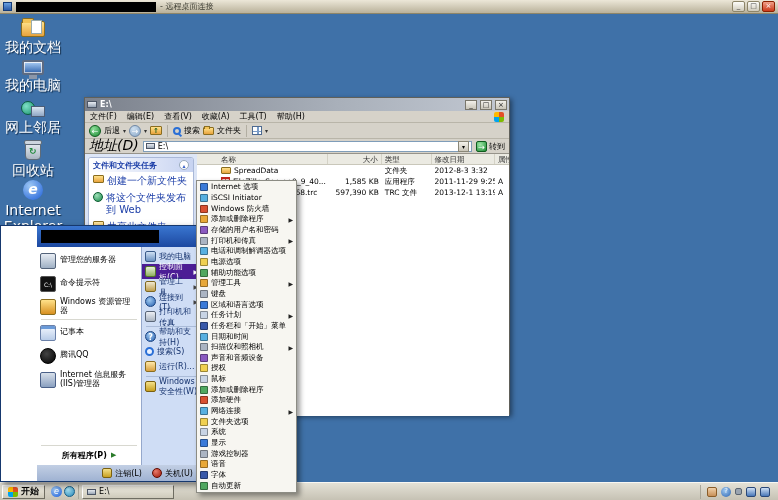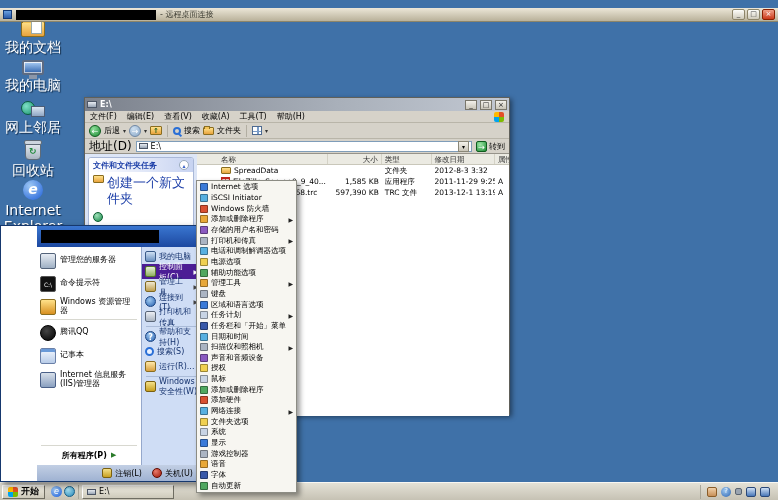--- a/index.html
+++ b/index.html
@@ -1,21 +1,21 @@
 <!DOCTYPE html>
 <html><head>
 <meta charset="utf-8">
 <style>
   * { margin:0; padding:0; box-sizing:border-box; }
   html,body { width:778px; height:500px; overflow:hidden; }
   body { font-family:"DejaVu Sans", sans-serif; font-size:8px; color:#000; }
   #screen { position:relative; width:778px; height:500px; background:#3f71a8; overflow:hidden; }
 
   
-  .rdp-bar { position:absolute; top:8px; left:0; width:778px; height:14px;
+  .rdp-bar { position:absolute; top:0; left:0; width:778px; height:14px;
     background:linear-gradient(#ece7d8,#b9b19a); border-bottom:1px solid #8d8569;
     display:flex; align-items:center; gap:4px; padding:0 3px; z-index:100; }
   .rdp-icon { width:9px; height:9px; background:linear-gradient(#6aa0e0,#2a5aa8); border:1px solid #123a78; }
   .redact-host { width:140px; height:10px; background:#000; }
   .rdp-title { font-size:8px; color:#3a3a30; }
   .rdp-btns { margin-left:auto; display:flex; gap:2px; }
   .rdp-btn { width:13px; height:11px; background:linear-gradient(#fdfdfa,#cfcaba); border:1px solid #8d8569;
     font-size:7px; line-height:9px; text-align:center; color:#444; border-radius:2px; }
   .rdp-btn.close { background:linear-gradient(#f0a088,#cc3a1a); color:#fff; border-color:#8a2000; }
 
@@ -74,39 +74,39 @@
     background:#2a6fd6; transform:rotate(45deg); }
   .ic-folder-sm { width:11px; height:8px; background:linear-gradient(#ffe28a,#e8a33d); border:1px solid #8a6d1f;
     border-radius:1px; position:relative; }
   .ic-folder-sm::before { content:""; position:absolute; top:-2px; left:0; width:4px; height:2px;
     background:#f3c356; border:1px solid #8a6d1f; border-bottom:none; }
   .ic-views { width:10px; height:9px; background:
     linear-gradient(#fff,#fff) 0 0/4px 4px no-repeat, linear-gradient(#fff,#fff) 6px 0/4px 4px no-repeat,
     linear-gradient(#fff,#fff) 0 5px/4px 4px no-repeat, linear-gradient(#fff,#fff) 6px 5px/4px 4px no-repeat, #7a9cc8; border:1px solid #4e6a90;}
   .addressbar { height:15px; display:flex; align-items:center; gap:4px; padding:0 4px;
     border-bottom:1px solid #96938a; background:#d6d2c9; }
-  .addr-label { font-size:12px; }
+  .addr-label { font-size:14px;font-style:italic; }
   .addr-input { flex:1; height:11px; background:#fff; border:1px solid #7f9db9; display:flex; align-items:center; gap:3px; padding:0 2px; }
   .addr-drive { width:9px; height:6px; background:linear-gradient(#e8ecf2,#9aa6b6); border:1px solid #4d5666; }
   .addr-value { flex:1; font-size:8px; }
   .addr-dd { width:11px; height:11px; background:linear-gradient(#f4f2ec,#cac6b9); border:1px solid #8a8778;
     font-size:6px; text-align:center; line-height:10px; }
   .go-btn { display:flex; align-items:center; gap:2px; font-size:8px; }
   .go-circle { width:11px; height:11px; border-radius:2px; background:radial-gradient(circle at 35% 30%, #9fe8a8, #1d8a34);
     color:#fff; font-size:8px; line-height:11px; text-align:center; border:1px solid #0e5c1e; }
 
   .win-content { display:flex; height:262px; background:#fff; }
   .task-pane { width:112px; background:linear-gradient(#dde6f7,#c6d3ee); padding:3px; flex:none; }
   .task-box { background:#fff; border:1px solid #a9b8d8; border-radius:3px 3px 0 0; overflow:hidden; }
   .task-box-header { height:14px; background:linear-gradient(90deg,#ffffff,#c7d3f1); display:flex; align-items:center;
     padding:0 4px; font-weight:bold; color:#1d3fa8; font-size:8px; }
   .chev { margin-left:auto; width:10px; height:10px; border-radius:50%; background:#fff; border:1px solid #9ab;
     color:#3a62c8; font-size:6px; line-height:9px; text-align:center; }
   .task-items { padding:3px 3px 5px 4px; display:flex; flex-direction:column; gap:4px; }
-  .task-item { display:flex; gap:3px; font-size:13px; color:#1d3fa8; line-height:1.25; align-items:flex-start; }
+  .task-item { display:flex; gap:3px; font-size:10px; color:#1d3fa8; line-height:1.25; align-items:flex-start; }
   .ti-ic { flex:none; margin-top:0; }
   .ic-folder-new { width:11px; height:8px; background:linear-gradient(#ffe28a,#e8a33d); border:1px solid #8a6d1f; border-radius:1px; }
   .ic-publish { width:10px; height:10px; border-radius:50%; background:radial-gradient(circle at 35% 30%, #9fe0b8, #1a8a4c); border:1px solid #0c5c30; }
   .ic-folder-share { width:11px; height:8px; background:linear-gradient(#ffe9a8,#e8b34d); border:1px solid #8a6d1f; border-radius:1px; }
 
   .file-list { flex:1; background:#fff; position:relative; overflow:hidden; }
   .list-header { display:flex; height:11px; background:#ebeae2; border-bottom:1px solid #c9c7ba; }
   .col { padding:1px 3px; border-right:1px solid #d4d2c6; font-size:7.5px; color:#333; white-space:nowrap; overflow:hidden; }
   .c-name { width:132px;padding-left:24px; } .c-size { width:54px; text-align:right; } .c-type { width:50px; }
   .c-mod { width:64px; } .c-attr { width:14px; border-right:none; }
@@ -283,20 +283,21 @@
             <span>文件和文件夹任务</span>
             <span class="chev">▴</span>
           </div>
           <div class="task-items">
             <div class="task-item">
               <span class="ti-ic ic-folder-new"></span>
               <span>创建一个新文件夹</span>
             </div>
             <div class="task-item">
               <span class="ti-ic ic-publish"></span>
+              <span>将这个文件夹发布到 Web</span>
             </div>
             <div class="task-item">
               <span class="ti-ic ic-folder-share"></span>
               <span>共享此文件夹</span>
             </div>
           </div>
         </div>
       </div>
       <div class="file-list">
         <div class="list-header">
@@ -353,26 +354,26 @@
         <div class="sm-item">
           <span class="i16 ic-cmd">C:\</span>
           <span>命令提示符</span>
         </div>
         <div class="sm-item">
           <span class="i16 ic-explorer"></span>
           <span>Windows 资源管理器</span>
         </div>
         <div class="sm-sep"></div>
         <div class="sm-item">
+          <span class="i16 ic-notepad"></span>
+          <span>记事本</span>
+        </div>
+        <div class="sm-item">
           <span class="i16 ic-qq"></span>
           <span>腾讯QQ</span>
-        </div>
-        <div class="sm-item">
-          <span class="i16 ic-notepad"></span>
-          <span>记事本</span>
         </div>
         <div class="sm-item" style="height:26px;">
           <span class="i16 ic-iis"></span>
           <span>Internet 信息服务(IIS)管理器</span>
         </div>
         <div class="spacer"></div>
         <div class="sm-sep"></div>
         <div class="all-programs">
           <span>所有程序(P)</span>
           <span class="ap-arrow">▶</span>

